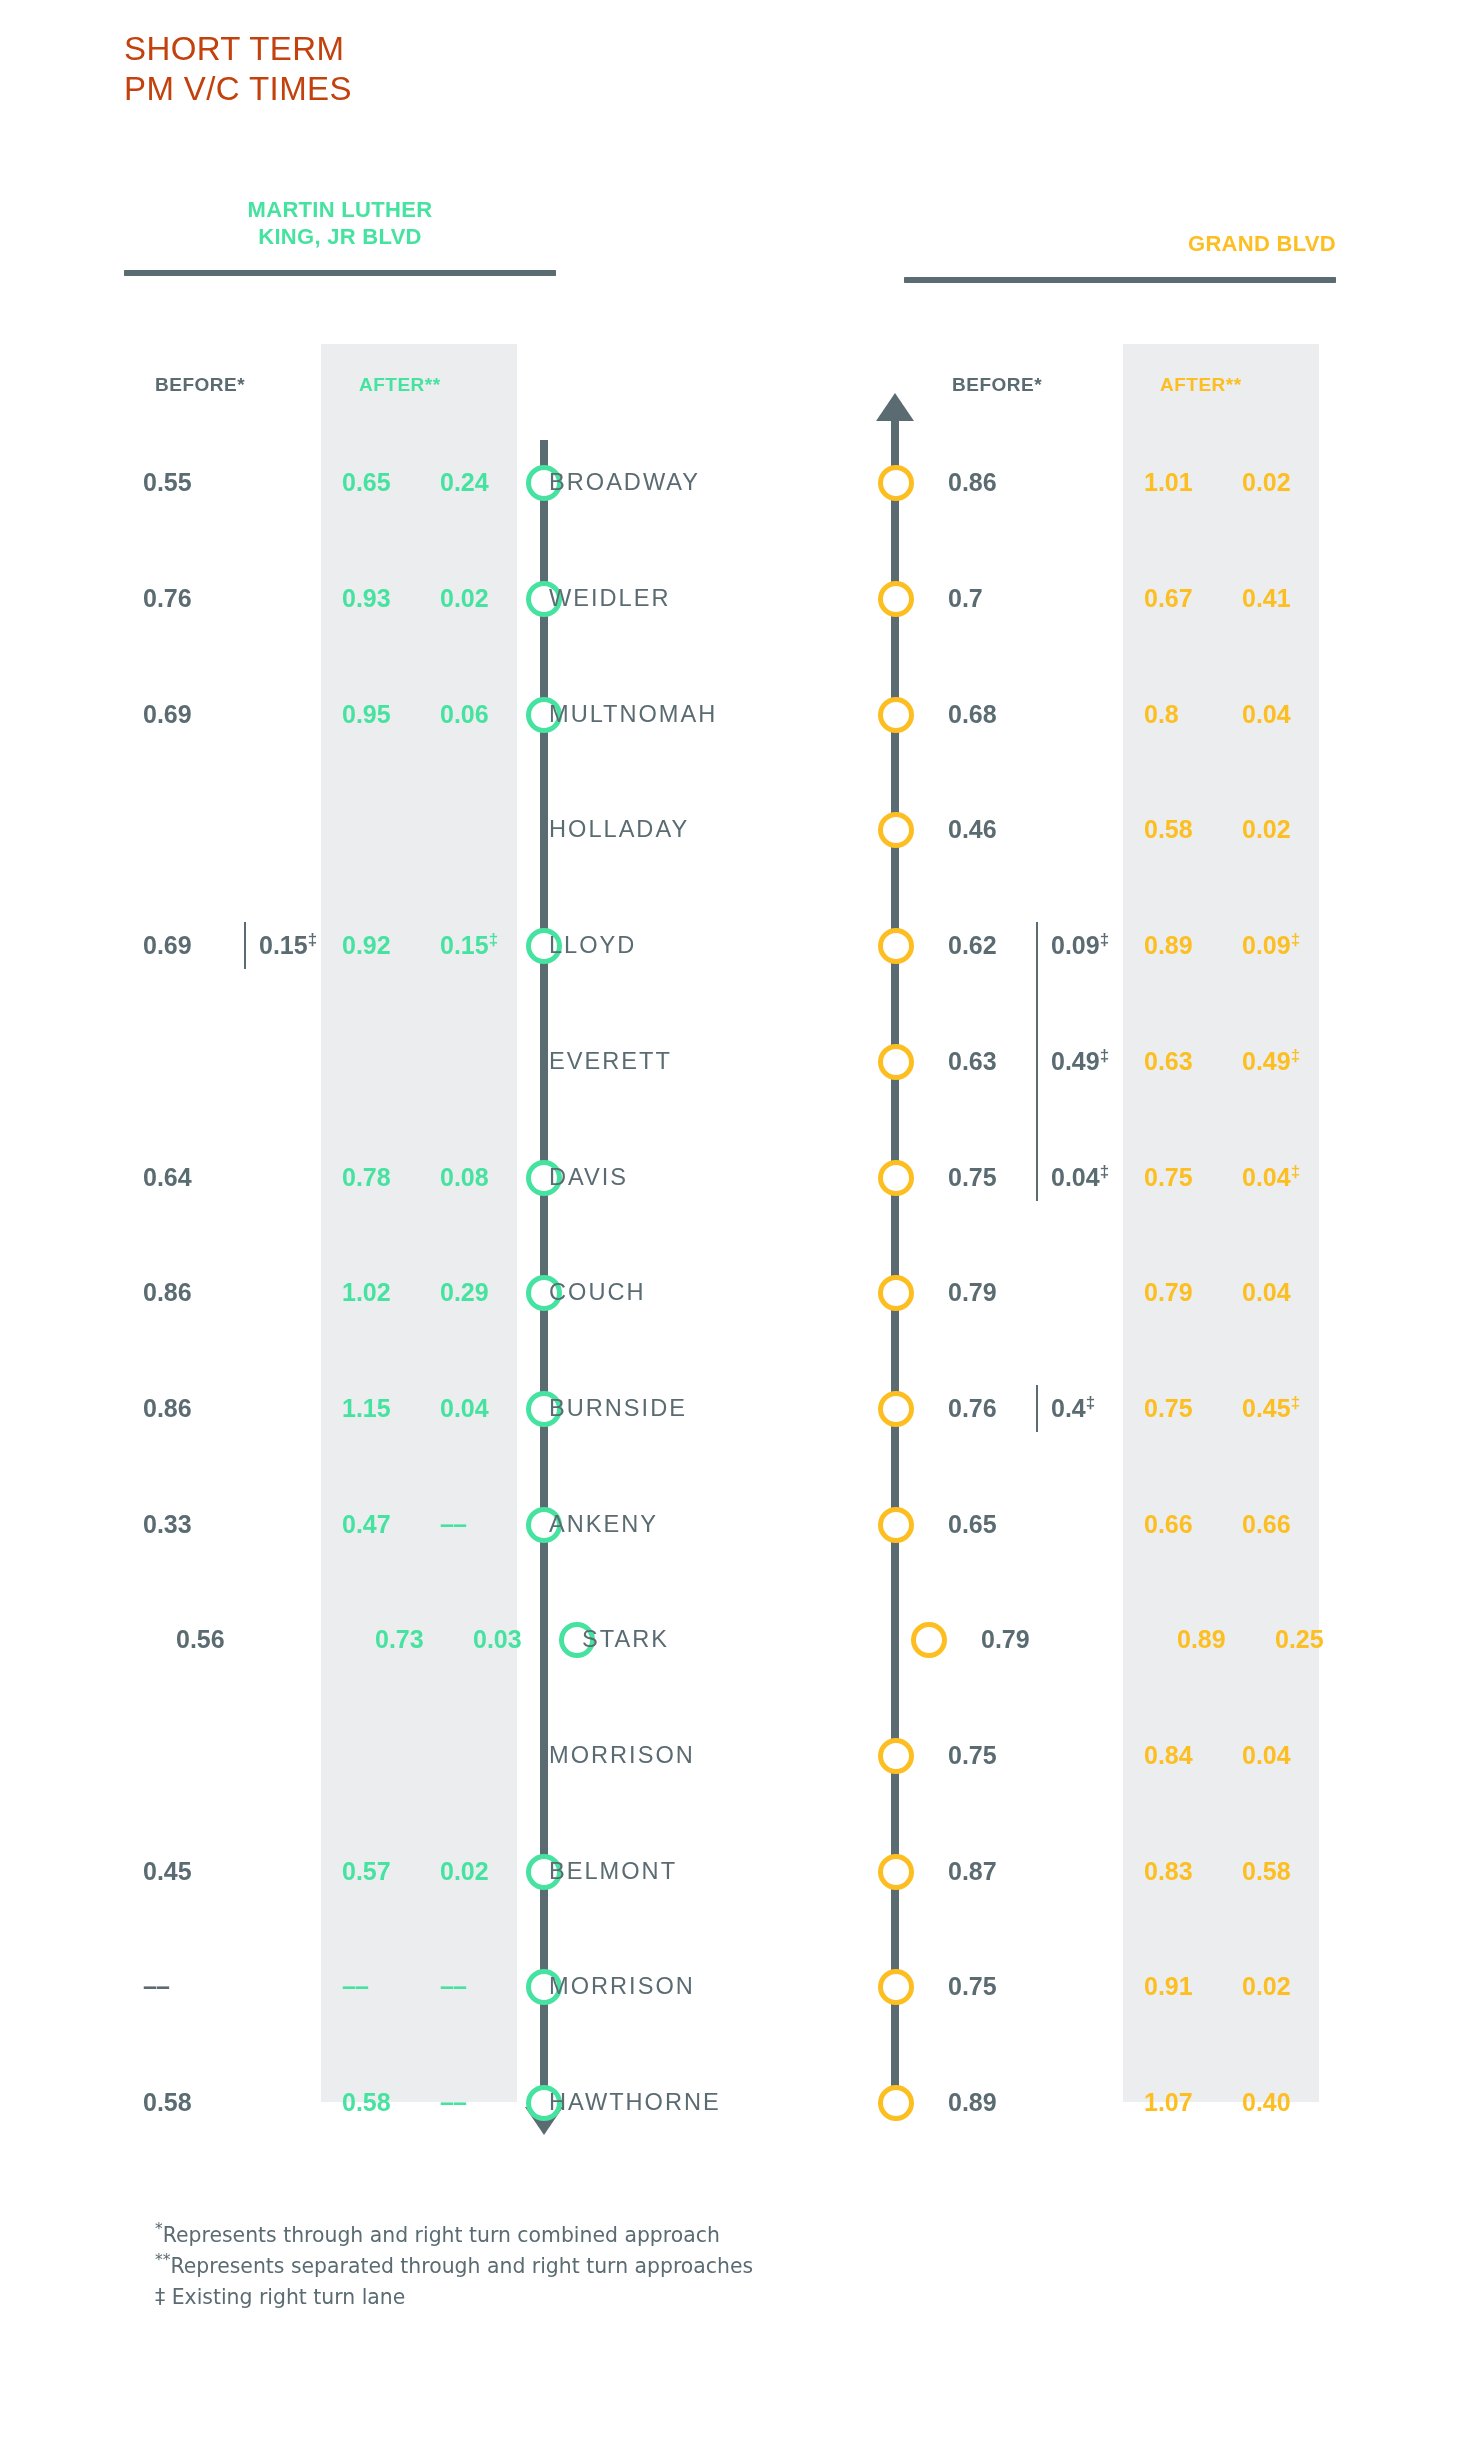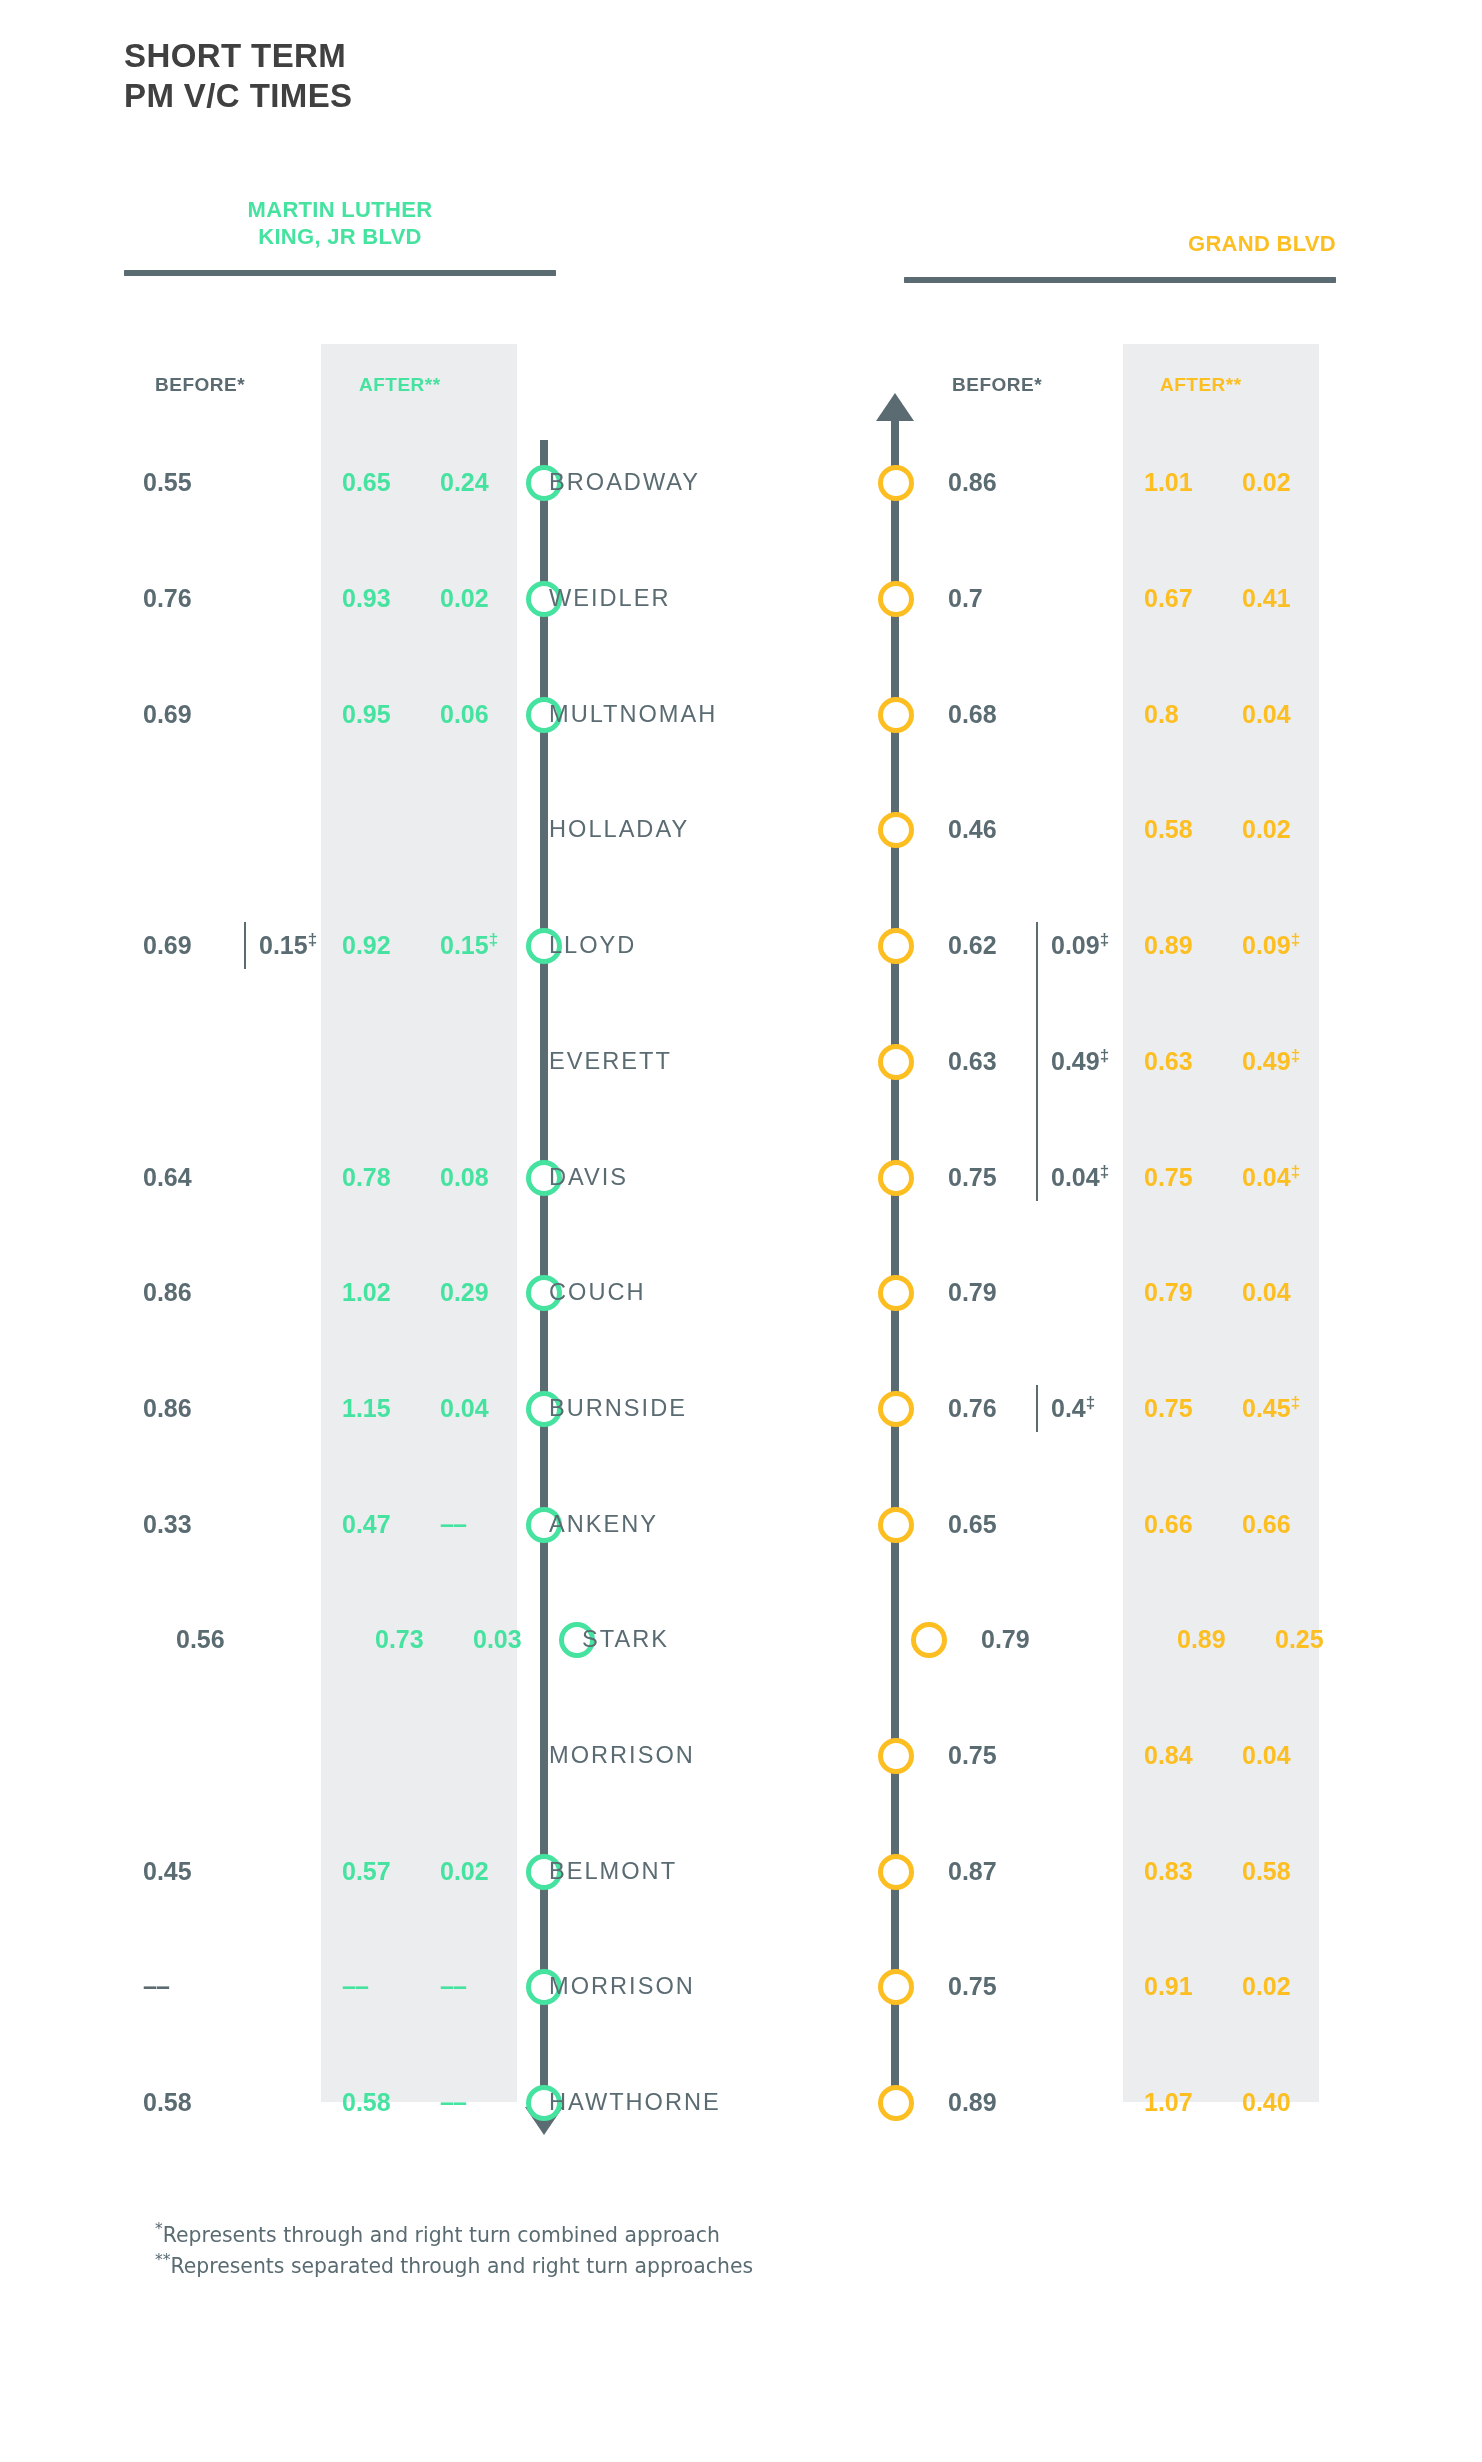--- a/index.html
+++ b/index.html
@@ -3,22 +3,22 @@
 <meta charset="utf-8">
 <style>
   html,body{margin:0;padding:0;background:#ffffff;}
   body{
     width:1482px; height:2462px; position:relative;
     font-family:"Liberation Sans", sans-serif;
     -webkit-font-smoothing:antialiased;
   }
   
   #title{
-    position:absolute; left:124px; top:36px;
-    color:#404040; font-weight:bold; font-size:33px;
+    position:absolute; left:124px; top:29px;
+    color:#c2410c; font-weight:normal; font-size:33px;
     line-height:1.22; letter-spacing:0.4px;
   }
   #title div{white-space:nowrap;}
 
   
   .corr-head{position:absolute; text-align:center;}
   .corr-head .ttl{font-weight:bold; font-size:22px; line-height:1.22; letter-spacing:0.3px;}
   .corr-head .rule{height:5.7px; background:#5a6b72; border-radius:0.8px;}
   #head-mlk{left:124px; top:197px; width:432px;}
   #head-mlk .ttl{color:#46e2a0;}
@@ -339,18 +339,19 @@
       <div class="num gray c-gr-b1">0.89</div>
       <div class="num gray c-gr-b2"></div>
       <div class="num gold c-gr-a1">1.07</div>
       <div class="num gold c-gr-a2">0.40</div>
     </div>
   </div>
 
 <div id="notes">
   <div><span class="sup">*</span>Represents through and right turn combined approach</div>
   <div><span class="sup">**</span>Represents separated through and right turn approaches</div>
+  <div>‡ Existing right turn lane</div>
 </div>
 
 <div class="split" style="left: 244px; top: 922px; height: 47px;"></div>
 <div class="split" style="left: 1036px; top: 922px; height: 279px;"></div>
 <div class="split" style="left: 1036px; top: 1385px; height: 47px;"></div>
 
 
 </body></html>

